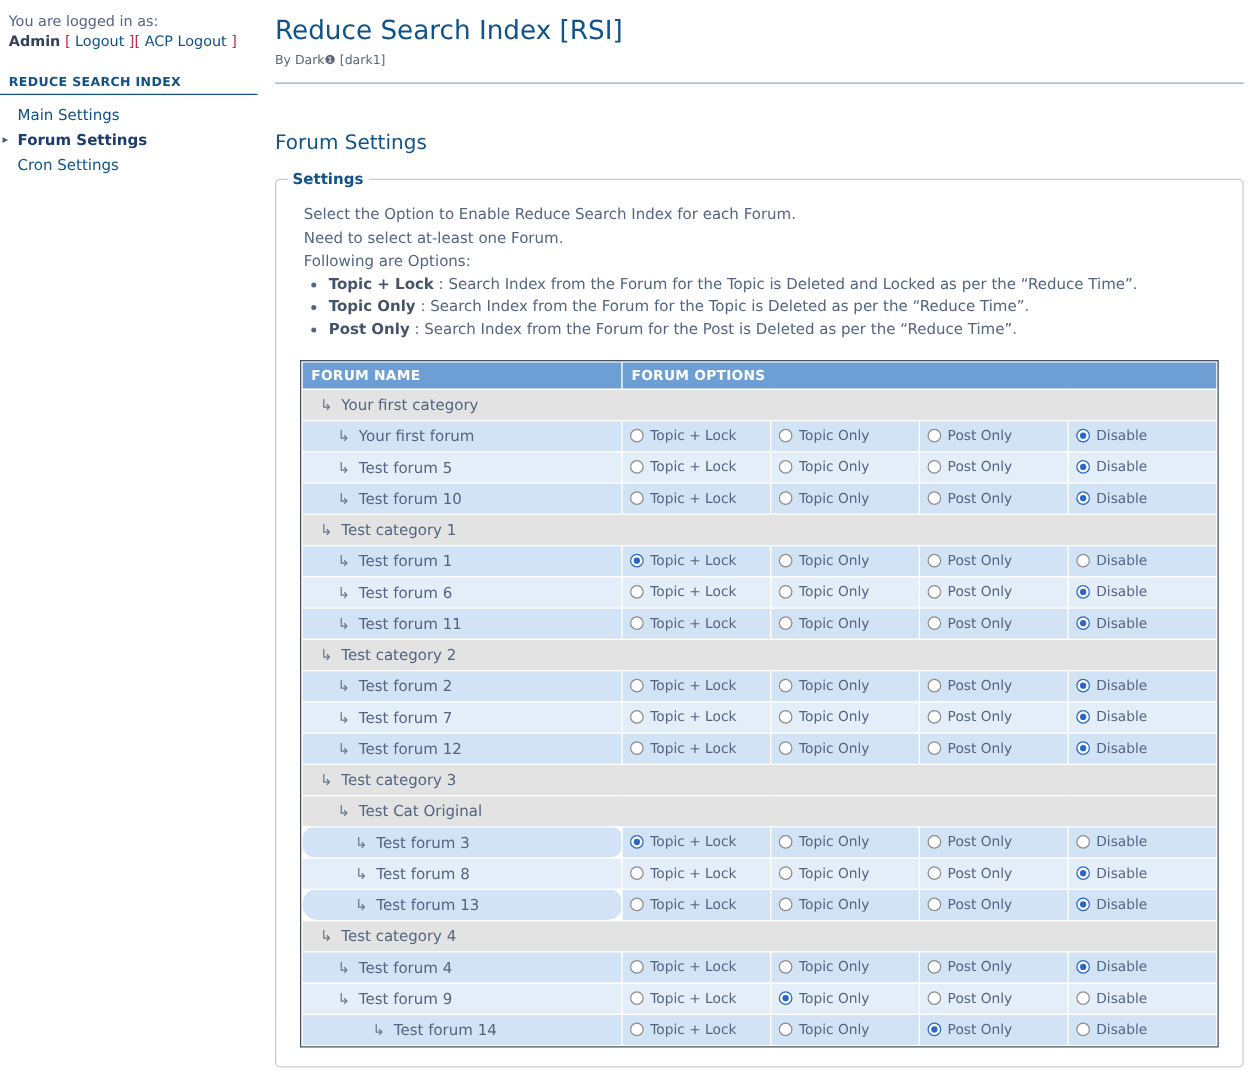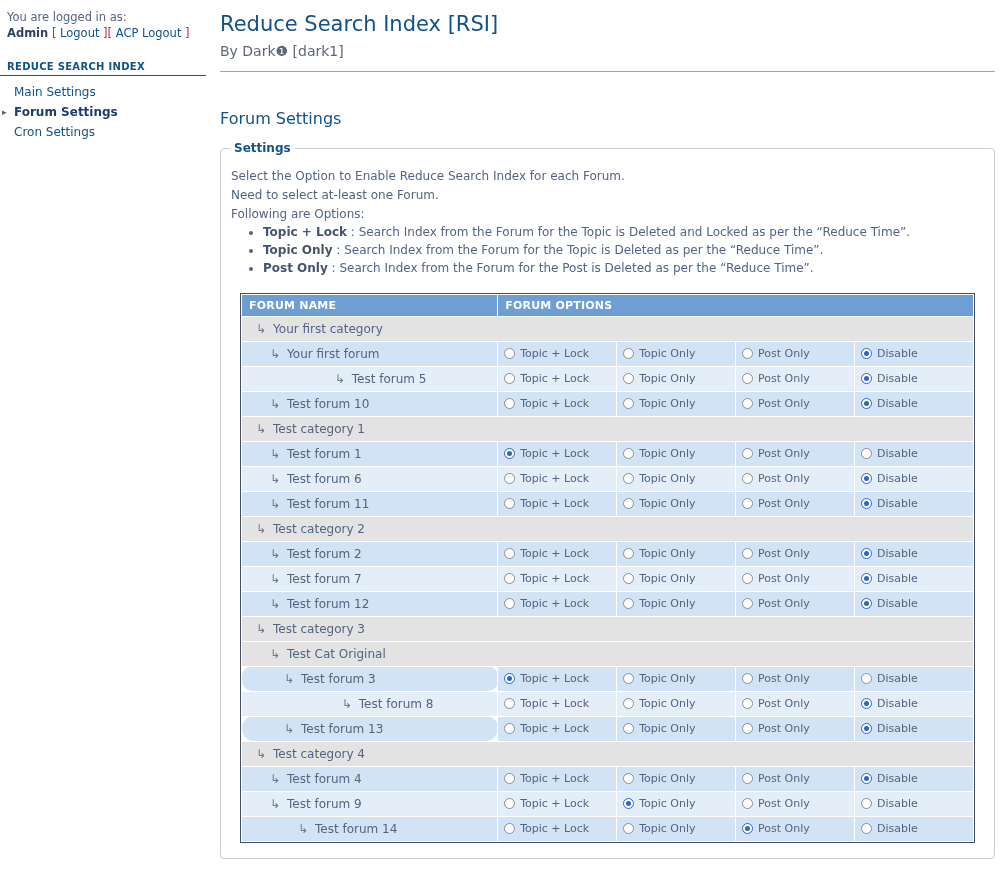--- a/index.html
+++ b/index.html
@@ -38,37 +38,37 @@
   }
 
   
   .main { flex:1; padding:0 10px 20px 14px; }
   .page-header { padding:10px 0 0; border-bottom:1px solid #94a7bb; }
   .page-title {
     margin:2px 0 7px;
     font-size:21px; font-weight:normal;
     color: var(--link, #105289);
   }
-  .byline { margin:0 0 12px; font-size:14px; color:#5d6678; }
+  .byline { margin:0 0 12px; font-size:10px; color:#5d6678; }
 
   .section-title {
     margin:37px 0 13px;
     font-size:16px; font-weight:normal;
     color: var(--link, #105289);
   }
 
   fieldset {
     border:1px solid #ccc; border-radius:4px;
     margin:0; padding:6px 10px 14px;
   }
   legend {
     color: var(--link, #105289); font-weight:bold;
     font-size:12px; padding:0 4px; margin-left:-1px;
   }
-  .instructions p { margin:3px 0; line-height:1.32; }
+  .instructions p { margin:3px 12px; line-height:1.32; }
   .instructions .first { margin-top:8px; }
   .instructions strong { color:#47536b; }
   .help-list { margin:3px 0 6px; padding-left:32px; }
   .help-list li { margin:2px 0; line-height:1.32; }
   .help-list strong { color:#47536b; }
 
   
   table.forums {
     border-collapse:collapse;
     outline:1px solid #46505c;
@@ -194,21 +194,21 @@
                 </label>
               </td>
               <td class="opt">
                 <label>
                   <span class="radio checked"></span>
                   <span class="opt-label">Disable</span>
                 </label>
               </td>
             </tr>
             <tr class="bg2">
-              <td class="name-cell" style="padding-left: 28px; text-align: center;"><span class="arrow">↳</span><span>Test forum 5</span></td>
+              <td class="name-cell" style="padding-left: 28px;"><span class="arrow">↳</span><span>Test forum 5</span></td>
               <td class="opt">
                 <label>
                   <span class="radio"></span>
                   <span class="opt-label">Topic + Lock</span>
                 </label>
               </td>
               <td class="opt">
                 <label>
                   <span class="radio"></span>
                   <span class="opt-label">Topic Only</span>
@@ -449,21 +449,21 @@
                 </label>
               </td>
               <td class="opt">
                 <label>
                   <span class="radio"></span>
                   <span class="opt-label">Disable</span>
                 </label>
               </td>
             </tr>
             <tr class="bg2">
-              <td class="name-cell" style="padding-left: 42px; text-align: center;"><span class="arrow">↳</span><span>Test forum 8</span></td>
+              <td class="name-cell" style="padding-left: 42px;"><span class="arrow">↳</span><span>Test forum 8</span></td>
               <td class="opt">
                 <label>
                   <span class="radio"></span>
                   <span class="opt-label">Topic + Lock</span>
                 </label>
               </td>
               <td class="opt">
                 <label>
                   <span class="radio"></span>
                   <span class="opt-label">Topic Only</span>

